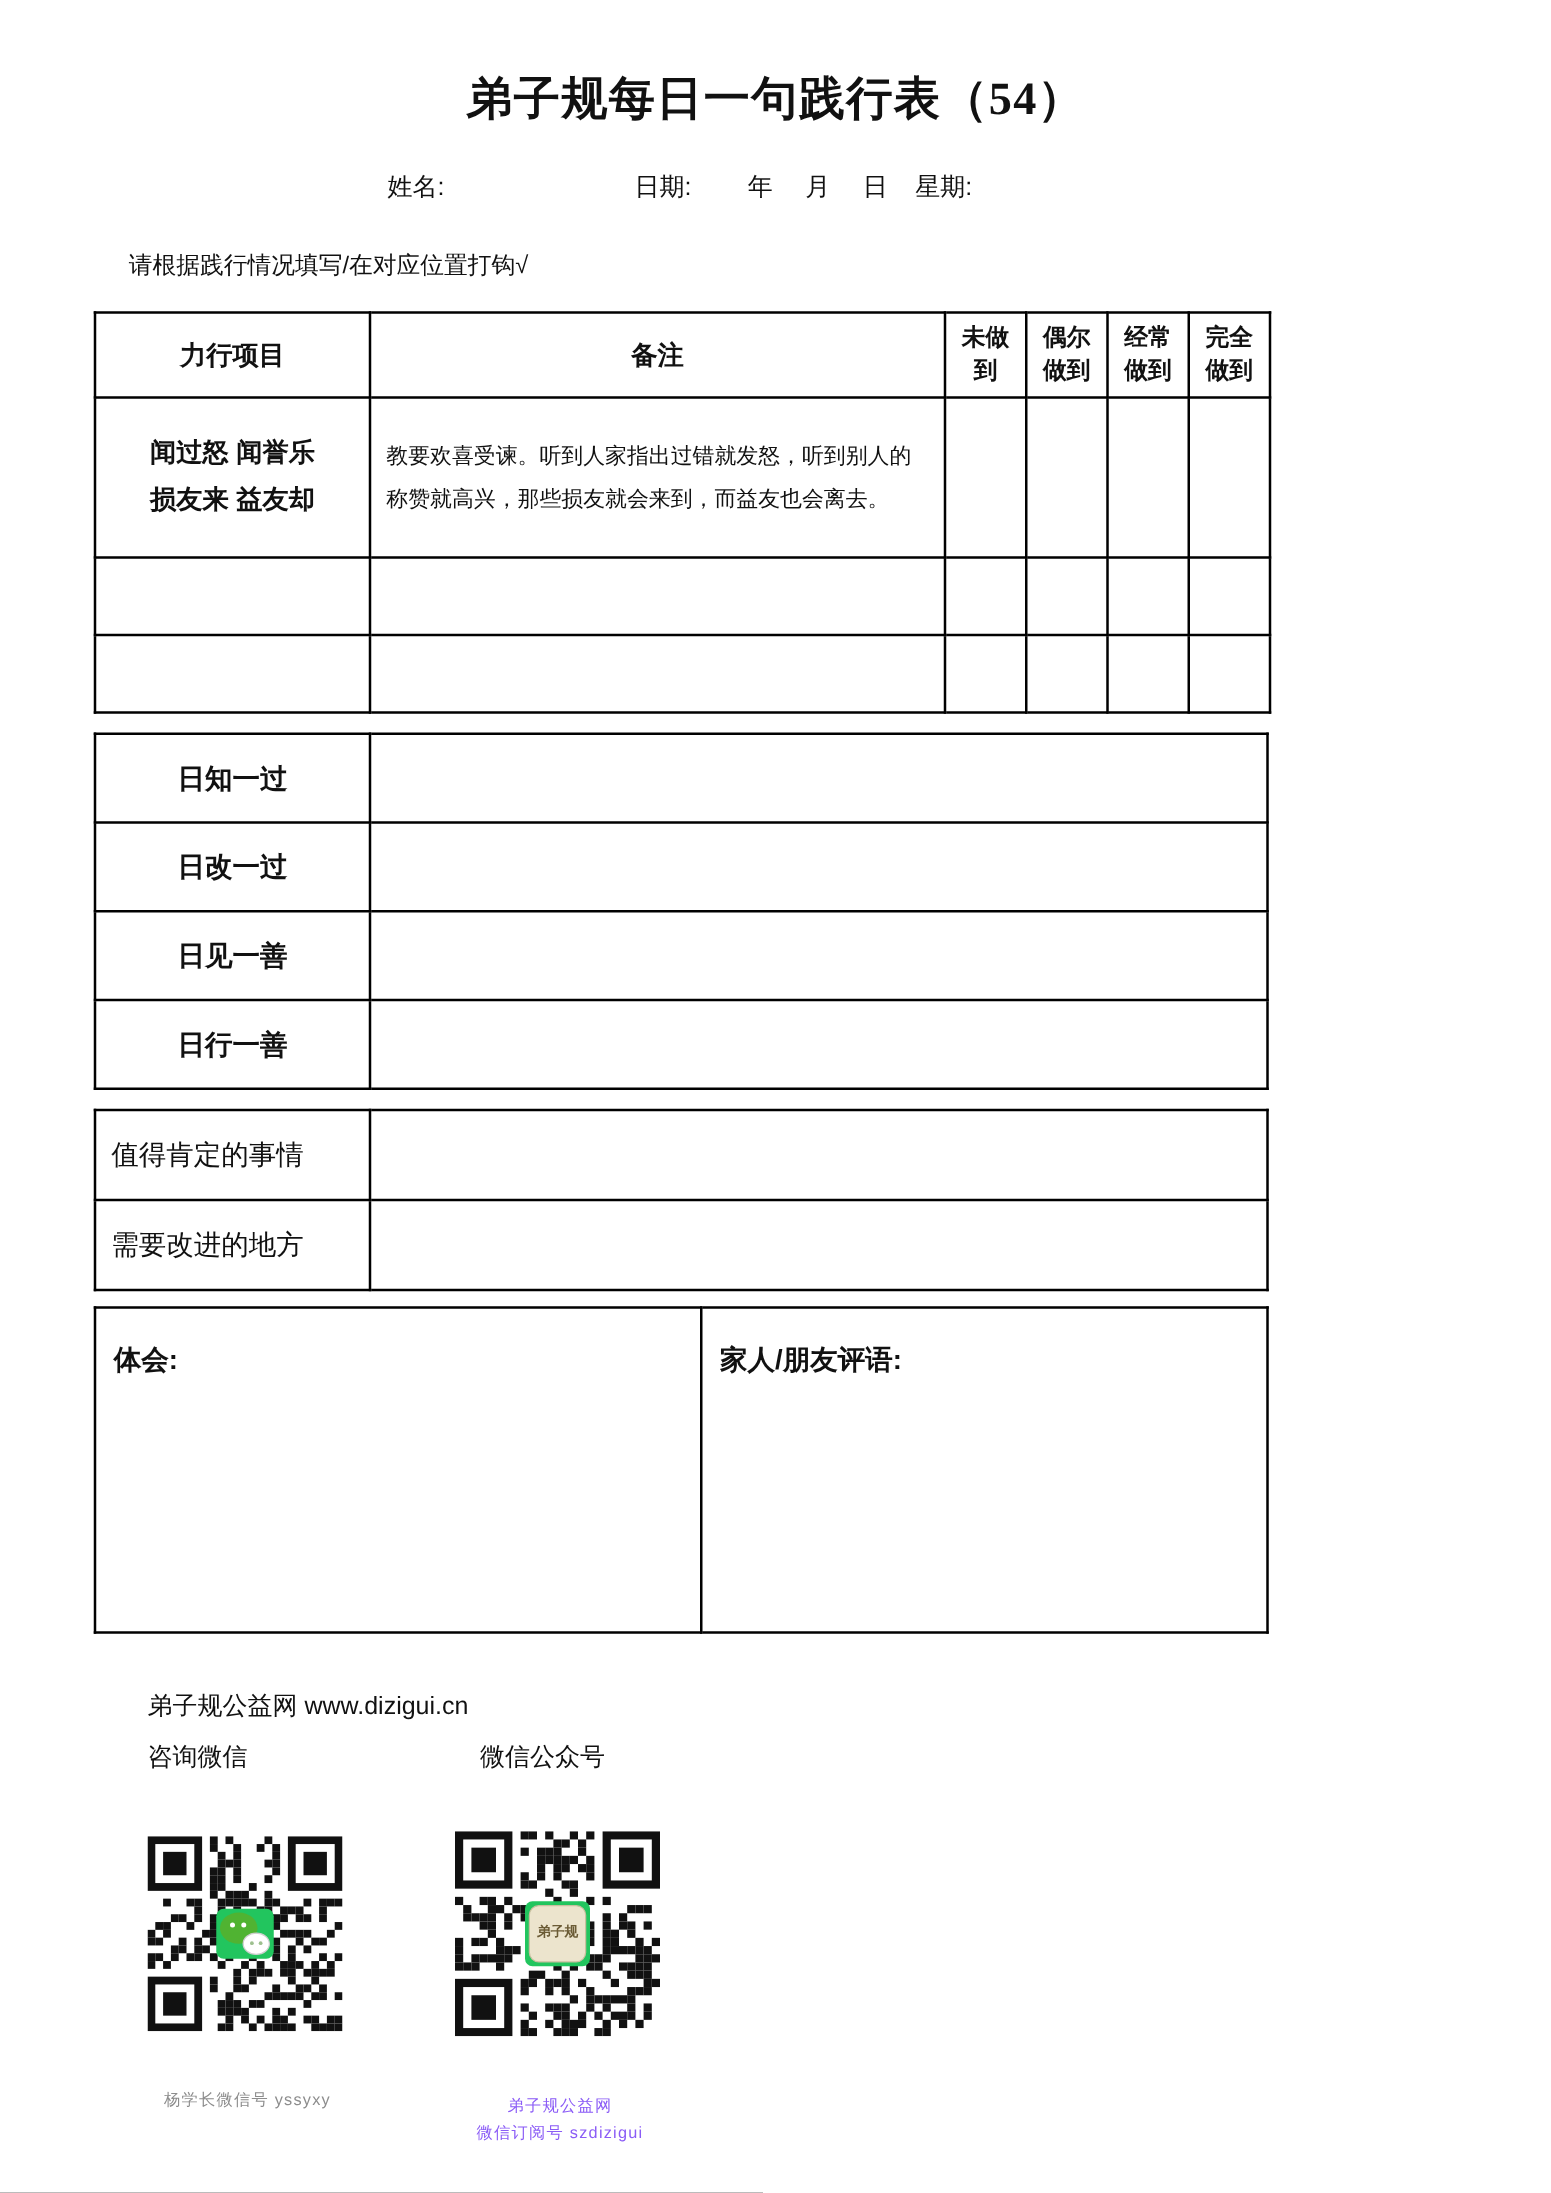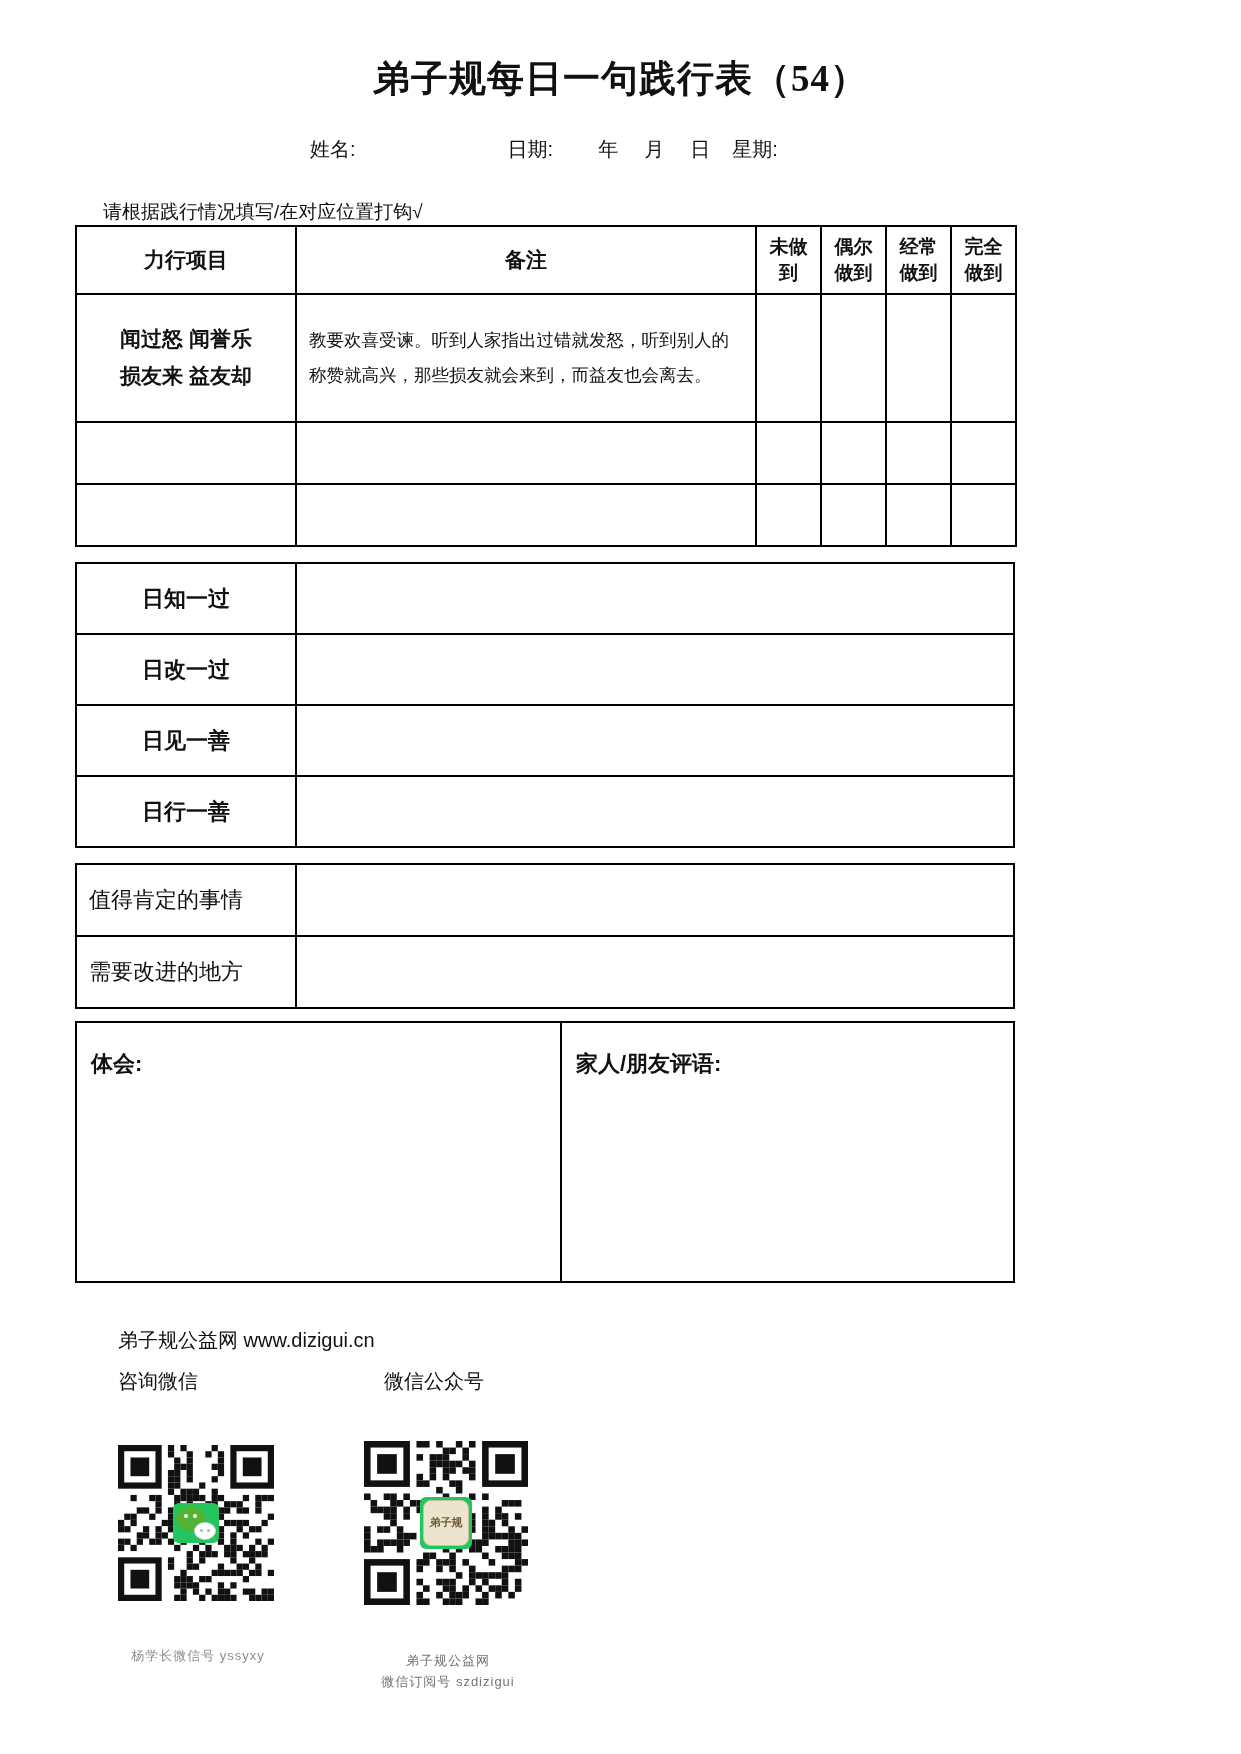--- a/index.html
+++ b/index.html
@@ -25,21 +25,21 @@
   .sp-name { width:152px; }  
   .sp-date { width:45px; }
   .sp-ymd  { width:26px; }
   .sp-week { width:22px; }
 
   .instruction { margin-top:36px; padding-left:28px; font-size:19px; }
 
   table { border-collapse:collapse; width:940px; table-layout:fixed; }
   td, th { border:2px solid #000; vertical-align:middle; }
 
-  .t1 { }
+  .t1 { margin-top:24px; }
   .t1 .col-item  { width:220px; }
   .t1 .col-note  { width:460px; }
   .t1 .col-check { width:65px; }
   .t1 th { font-size:21px; font-weight:700; text-align:center; height:68px; padding:4px 2px; }
   .t1 th .wrap2 { display:inline-block; width:2.2em; font-size:19px; line-height:1.35; }
   .t1 .item-cell { text-align:center; font-weight:700; font-size:21px; line-height:1.75; padding:6px 4px; }
   .t1 .note-cell { font-size:17.5px; line-height:2.0; padding:10px 12px; text-align:left; }
   .t1 .row-filled td { height:128px; }
   .t1 .row-empty  td { height:62px; }
 
@@ -95,21 +95,21 @@
   }
   .wc-small::before { left:5px; } .wc-small::after { left:12px; }
 
   .dzg-logo {
     width:46px; height:46px; background:#ece4cd; border:1px solid #c9bf9f;
     border-radius:8px; display:flex; align-items:center; justify-content:center;
     font-size:11px; color:#6b5b35; font-weight:700; text-align:center; line-height:1.2;
   }
 
   .qr-caption { margin-top:10px; text-align:center; font-size:13px; color:#8d8d8d; letter-spacing:1px; }
-  .qr-caption-right { color:#737373; line-height:1.6; }
+  .qr-caption-right { color:#8b5cf6; line-height:1.6; }
 </style>
 </head>
 <body>
 
 <div class="page">
   <div class="content">
 
     <h1 class="doc-title">弟子规每日一句践行表（54）</h1>
 
     <div class="meta-row">

